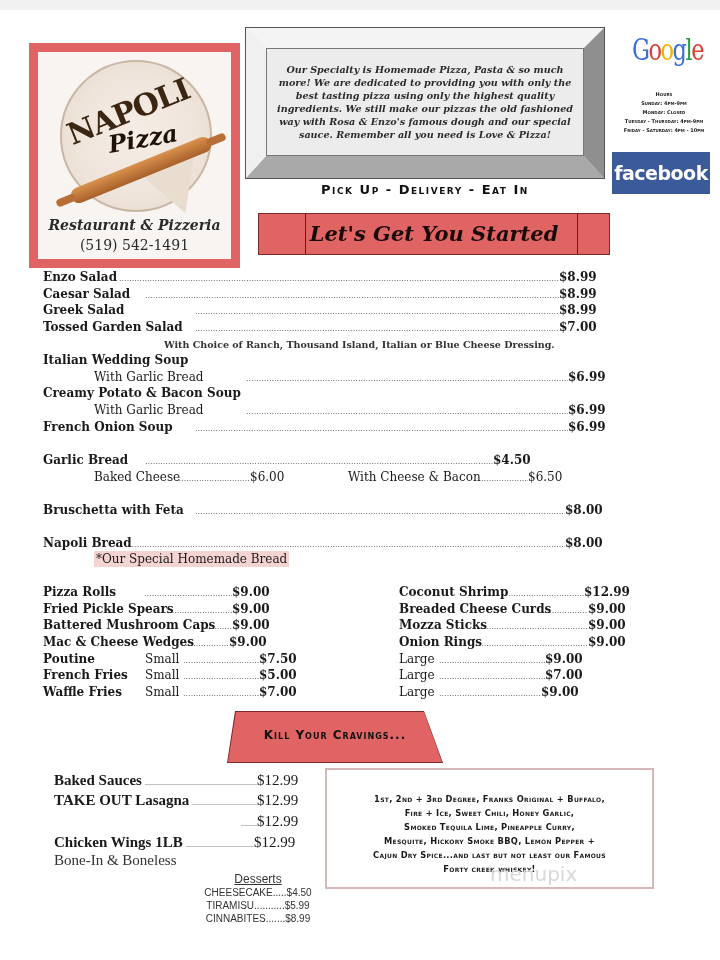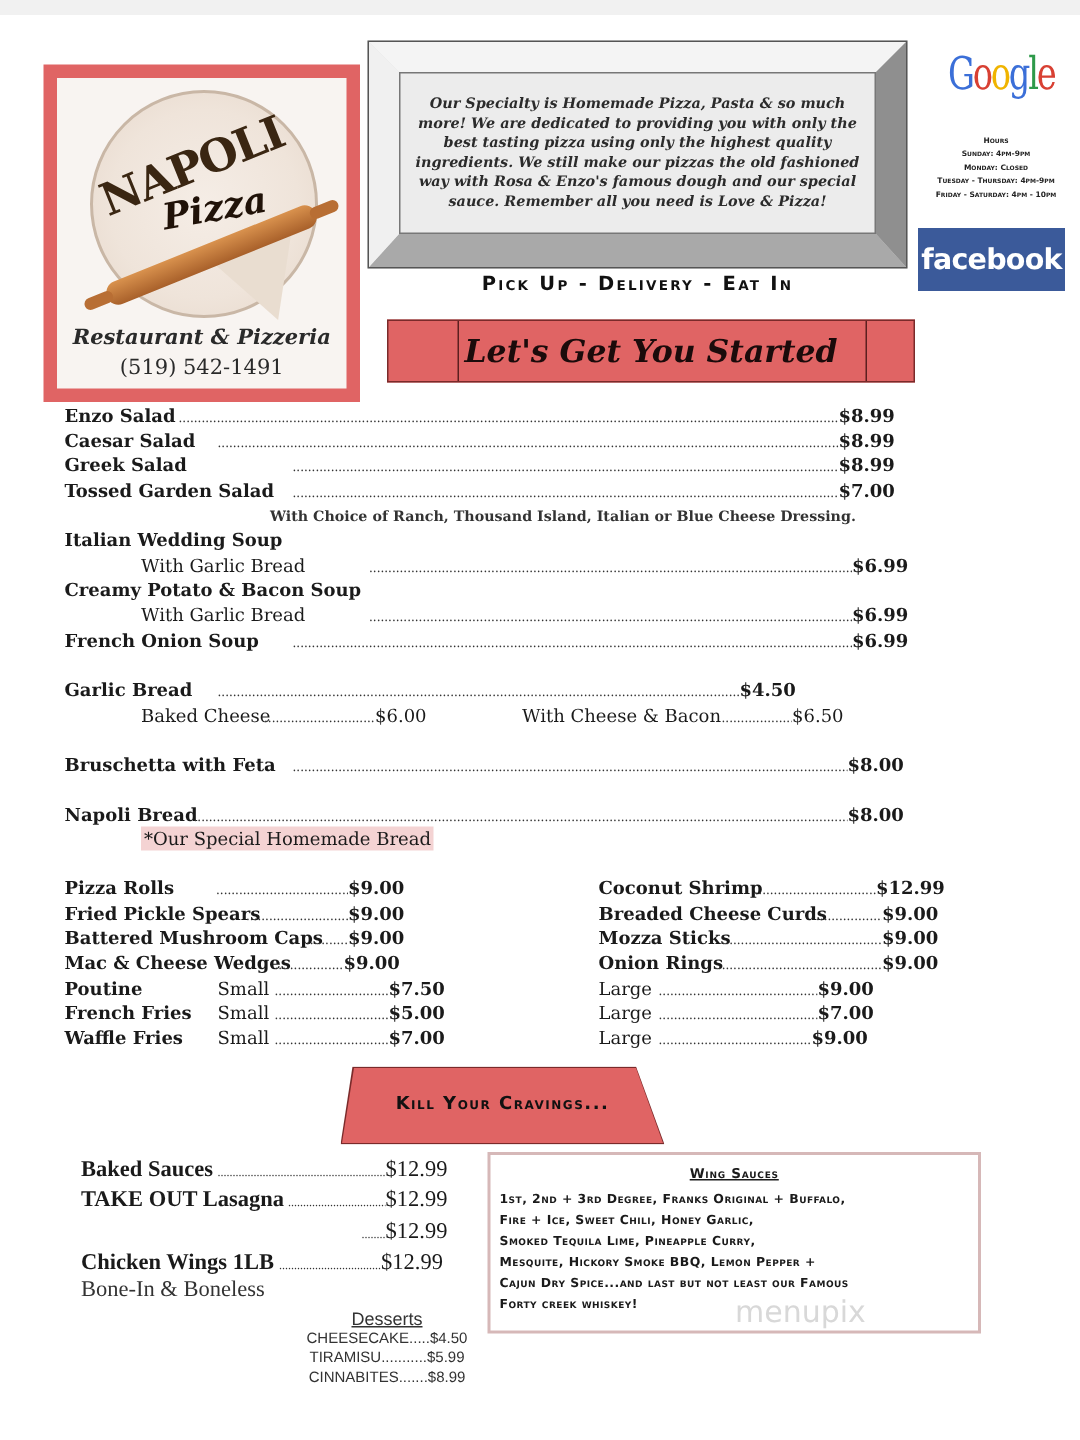--- a/index.html
+++ b/index.html
@@ -55,21 +55,21 @@
   
   .cravings { left:228px; top:712px; width:214px; height:50px; background:#e06464; clip-path:polygon(8px 0, 196px 0, 100% 100%, 0 100%); }
   .cravings-border { left:227px; top:711px; width:216px; height:52px; background:#7a2a2a; clip-path:polygon(8px 0, 197px 0, 100% 100%, 0 100%); }
   .cravings-text { position:absolute; left:0; right:0; top:16px; text-align:center; font-family:"DejaVu Sans", sans-serif; font-weight:bold; font-size:12px; letter-spacing:1px; font-variant:small-caps; color:#111; }
 
   .mains .row { font-family:"Liberation Serif", serif; font-size:15px; height:20px; line-height:20px; }
   .bone { left:54px; top:852px; font-family:"Liberation Serif", serif; font-size:15px; color:#333; }
 
   .sauces { left:325px; top:768px; width:329px; height:121px; border:2px solid #d6b8b8; box-sizing:border-box; background:#fff; }
   .sauce-title { position:absolute; left:0; right:0; top:8px; text-align:center; text-decoration:underline; font-family:"DejaVu Sans", sans-serif; font-weight:bold; font-size:9px; font-variant:small-caps; letter-spacing:0.5px; }
-  .sauce-body { position:absolute; left:6px; right:6px; top:22px; text-align:left; font-family:"DejaVu Sans", sans-serif; font-weight:bold; font-size:8.3px; line-height:14px; font-variant:small-caps; letter-spacing:0.3px; }
+  .sauce-body { position:absolute; left:6px; right:6px; top:22px; text-align:center; font-family:"DejaVu Sans", sans-serif; font-weight:bold; font-size:8.3px; line-height:14px; font-variant:small-caps; letter-spacing:0.3px; }
   .watermark { left:490px; top:862px; font-family:"DejaVu Sans", sans-serif; font-size:20px; color:#d8d8d8; }
 
   .desserts { left:196px; top:872px; width:124px; text-align:center; font-family:"Liberation Sans", sans-serif; color:#333; }
   .desserts-title { font-size:12px; text-decoration:underline; }
   .dessert-row { font-size:10px; line-height:13px; }
 </style>
 </head>
 <body>
 
 <div class="topbar"></div>
@@ -126,21 +126,21 @@
 <div class="row" style="left:43px;top:302px;width:550px">
   <span class="name">Greek Salad</span>
   <span class="dots" style="left:152px;width:364px"></span>
   <span class="price" style="left:516px">$8.99</span>
 </div>
 <div class="row" style="left:43px;top:319px;width:550px">
   <span class="name">Tossed Garden Salad</span>
   <span class="dots" style="left:152px;width:364px"></span>
   <span class="price" style="left:516px">$7.00</span>
 </div>
-<div class="note" style="left:180px;top:339px">With Choice of Ranch, Thousand Island, Italian or Blue Cheese Dressing.</div>
+<div class="note" style="left:164px;top:339px">With Choice of Ranch, Thousand Island, Italian or Blue Cheese Dressing.</div>
 
 <div class="row" style="left:43px;top:352px;width:560px">
   <span class="name">Italian Wedding Soup</span>
 </div>
 <div class="row" style="left:43px;top:369px;width:560px">
   <span class="sub" style="left:51px">With Garlic Bread</span>
   <span class="dots" style="left:203px;width:322px"></span>
   <span class="price" style="left:525px">$6.99</span>
 </div>
 <div class="row" style="left:43px;top:385px;width:560px">
@@ -281,21 +281,20 @@
   </div>
   <div class="row" style="left:54px;top:832px;width:250px">
     <span class="name">Chicken Wings 1LB</span>
     <span class="dots" style="left:132px;width:68px"></span>
     <span class="sub" style="left:200px">$12.99</span>
   </div>
 </div>
 <div class="abs bone">Bone-In &amp; Boneless</div>
 
 <div class="abs sauces">
-  <div class="sauce-title">Wing Sauces</div>
   <div class="sauce-body">
     <div>1st, 2nd + 3rd Degree, Franks Original + Buffalo,</div>
     <div>Fire + Ice, Sweet Chili, Honey Garlic,</div>
     <div>Smoked Tequila Lime, Pineapple Curry,</div>
     <div>Mesquite, Hickory Smoke BBQ, Lemon Pepper +</div>
     <div>Cajun Dry Spice...and last but not least our Famous</div>
     <div>Forty creek whiskey!</div>
   </div>
 </div>
 <div class="abs watermark">menupix</div>

